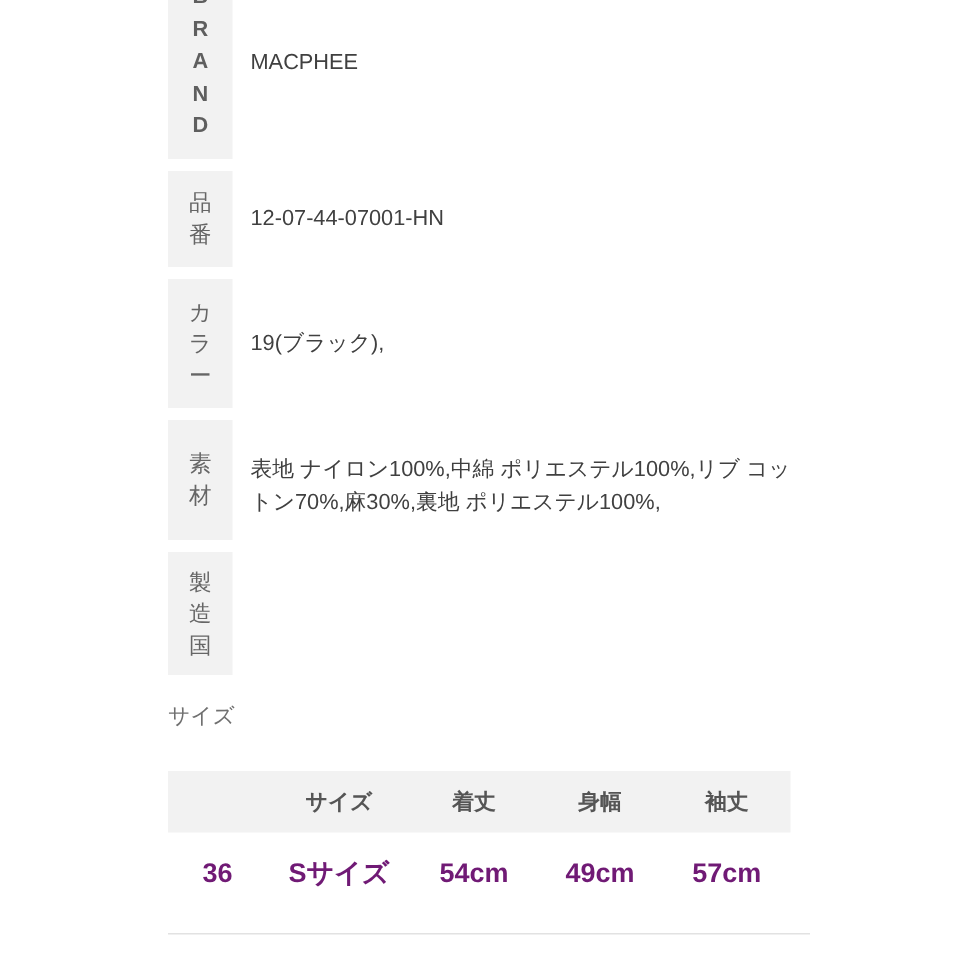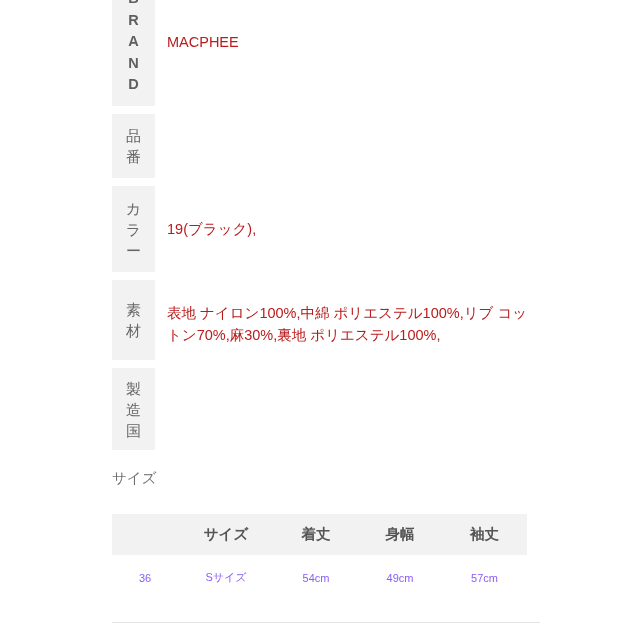--- a/index.html
+++ b/index.html
@@ -57,21 +57,21 @@
   .spec-value {
     flex: 1;
     display: flex;
     align-items: center;
     padding-left: 12px;
     box-sizing: border-box;
   }
   .spec-value .txt {
     font-size: 14.5px;
     line-height: 22px;
-    color: #b91c1c;
+    color: #404040;
     word-break: break-all;
   }
   .spec-value.top {
     align-items: center;
     padding-top: 7px;
   }
 
   
   .row-brand .spec-label { height: 128px; }
   .row-code  .spec-label { height: 64px; }
@@ -100,23 +100,23 @@
   .size-table th {
     background: #f2f2f2;
     font-size: 14.5px;
     font-weight: 700;
     color: #555555;
     text-align: center;
     padding: 11px 0 11px 0;
     border: none;
   }
   .size-table td {
-    font-size: 11px;
-    font-weight: 400;
-    color: #8b5cf6;
+    font-size: 18px;
+    font-weight: 700;
+    color: #701a75;
     text-align: center;
     padding: 15px 0 15px 0;
     border: none;
   }
   .size-table .col-num { width: 66px; }
   .size-table .col-a   { width: 96px; }
   .size-table .col-b   { width: 84px; text-align: center; }
   .size-table .col-c   { width: 84px; font-family: Liberation Serif, serif; }
   .size-table .col-d   { width: 85px; }
 
@@ -144,20 +144,23 @@
     </div>
     <div class="spec-value">
       <span class="txt">MACPHEE</span>
     </div>
   </div>
 
   <div class="spec-row row-code">
     <div class="spec-label">
       <span class="ch">品</span>
       <span class="ch">番</span>
+    </div>
+    <div class="spec-value">
+      <span class="txt">12-07-44-07001-HN</span>
     </div>
   </div>
 
   <div class="spec-row row-color">
     <div class="spec-label">
       <span class="ch">カ</span>
       <span class="ch">ラ</span>
       <span class="ch">ー</span>
     </div>
     <div class="spec-value">

